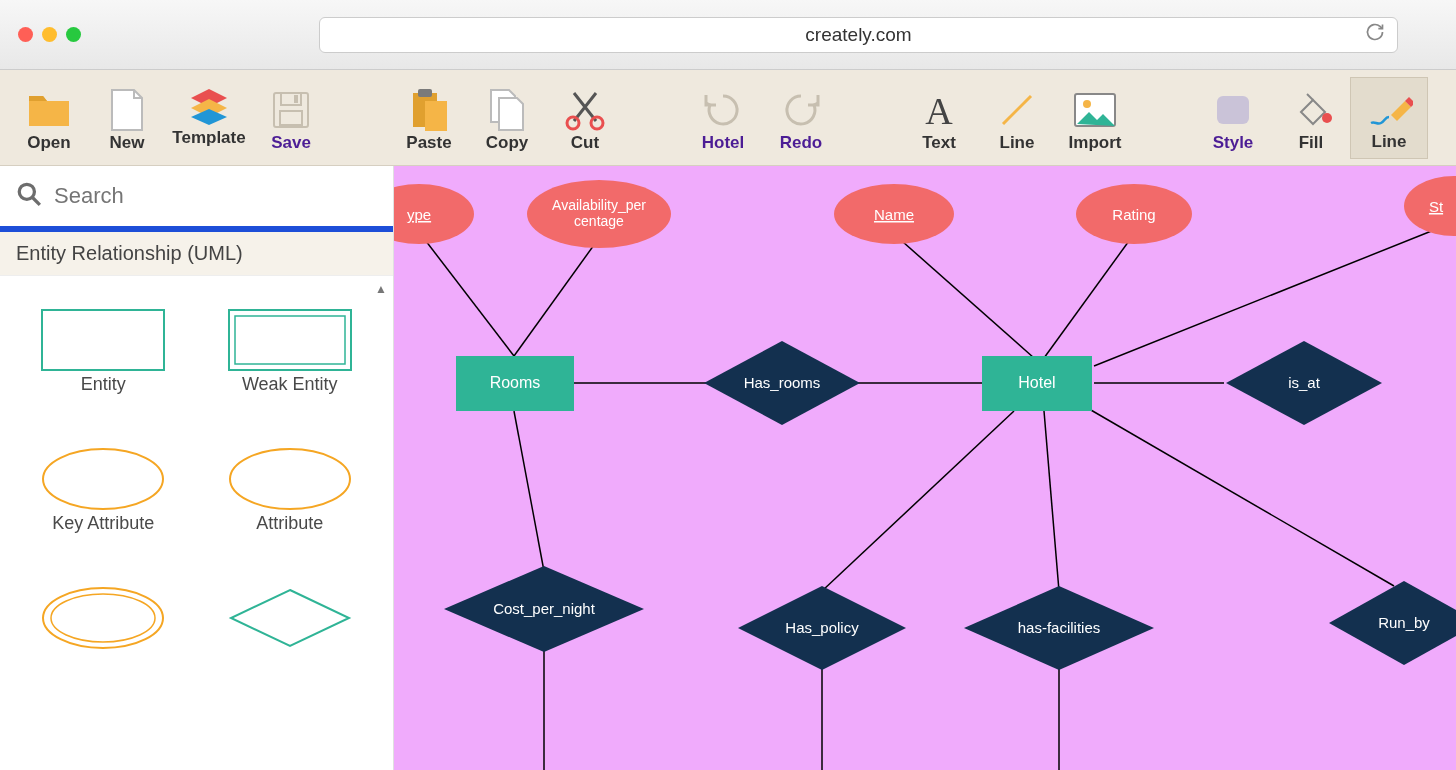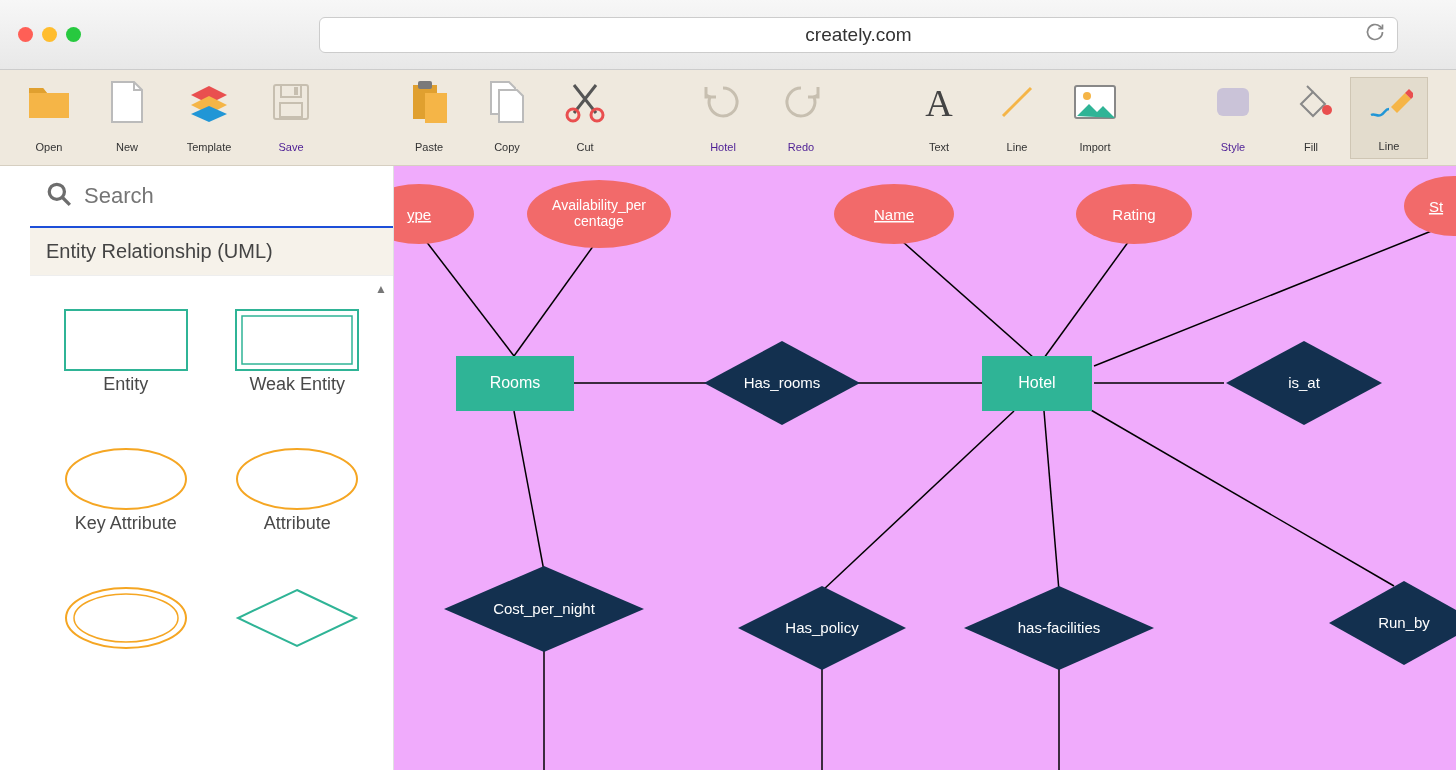--- a/index.html
+++ b/index.html
@@ -11,34 +11,34 @@
 .tl { width: 15px; height: 15px; border-radius: 50%; }
 .tl.red { background: #ff5f56; }
 .tl.yellow { background: #ffbd2e; }
 .tl.green { background: #27c93f; }
 .addr-bar { flex: 1; margin-left: 210px; margin-right: 40px; height: 36px; background: #fff; border: 1px solid #ccc; border-radius: 6px; display: flex; align-items: center; justify-content: center; font-size: 19px; color: #333; position: relative; }
 .reload-icon { position: absolute; right: 12px; color: #888; }
 
 
 .toolbar { height: 96px; background: #efe9de; display: flex; align-items: center; padding: 0 10px; border-bottom: 1px solid #d6cfc1; }
 .tool-btn { display: flex; flex-direction: column; align-items: center; justify-content: flex-end; width: 78px; height: 82px; cursor: pointer; padding-bottom: 6px; }
-.tool-btn.wide { width: 86px; }
+.tool-btn.wide { width: 86px; justify-content: center; }
 .tool-btn .ticon { height: 46px; display: flex; align-items: center; justify-content: center; }
-.tool-btn .tlabel { font-size: 11px; color: #333; margin-top: 16px; }
+.tool-btn .tlabel { font-size: 17px; color: #333; margin-top: 0; font-weight: bold; }
 .tool-btn.disabled .tlabel { color: #4c1d95; }
 .tool-btn.selected { background: #e3dccd; border: 1px solid #cfc6b4; }
 .tool-gap { width: 60px; }
 
 
 .workspace { display: flex; height: calc(770px - 70px - 96px); }
-.left-panel { width: 394px; background: #fff; display: flex; flex-direction: column; border-right: 1px solid #e0e0e0; padding-left: 30px; }
+.left-panel { width: 394px; background: #fff; display: flex; flex-direction: column; border-right: 1px solid #e0e0e0; }
 .search-row { height: 60px; display: flex; align-items: center; padding: 0 16px; }
 .search-row .sicon { color: #6d6d6d; margin-right: 12px; }
 .search-input { flex: 1; border: none; outline: none; font-size: 22px; color: #999; background: transparent; }
-.section-header { height: 50px; background: #f6f2ea; display: flex; align-items: center; padding: 0 16px; font-size: 20px; color: #444; border-top: 2px solid #1d4ed8; border-bottom: 1px solid #eee; }
+.section-header { height: 50px; background: #f6f2ea; display: flex; align-items: center; padding: 0 16px; font-size: 20px; color: #444; border-top: 6px solid #1d4ed8; border-bottom: 1px solid #eee; }
 .shape-scroll { flex: 1; overflow-y: auto; position: relative; }
 .shape-grid { display: grid; grid-template-columns: 1fr 1fr; padding: 30px 10px; row-gap: 50px; }
 .shape-cell { display: flex; flex-direction: column; align-items: center; }
 .shape-cell .shp { width: 130px; height: 68px; }
 .shape-label { font-size: 18px; color: #494949; }
 .scroll-arrow { position: absolute; top: 6px; right: 6px; color: #777; font-size: 12px; }
 
 
 .canvas { flex: 1; position: relative; background: #f0abfc; overflow: hidden; }
 .er-svg { position: absolute; inset: 0; width: 100%; height: 100%; }

